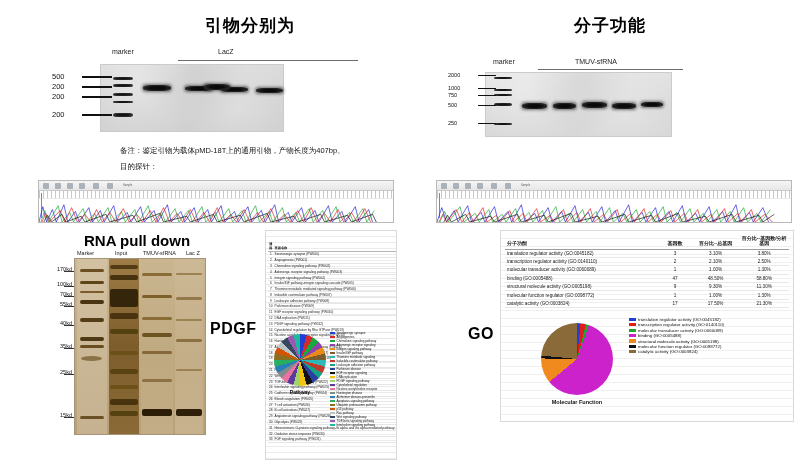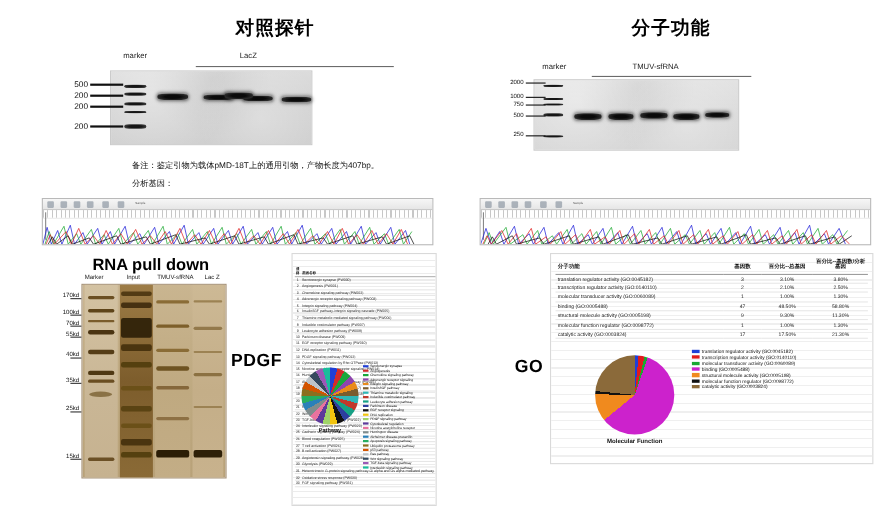--- a/index.html
+++ b/index.html
@@ -38,21 +38,21 @@
   .band{
     position:absolute;border-radius:3px;
     background:radial-gradient(ellipse at center, #0a0a0a 35%, #2a2a2a 70%, rgba(60,60,60,0) 100%);
     box-shadow:0 0 3px 1px rgba(20,20,20,.55);
   }
   .mk-band{
     position:absolute;border-radius:2px;
     background:radial-gradient(ellipse at center,#151515 40%,#3d3d3d 75%,rgba(80,80,80,0) 100%);
   }
   .ladder-label{
-    position:absolute;font-size:7.5px;color:#111;text-align:right;white-space:nowrap;
+    position:absolute;font-size:7.5px;color:#111;text-align:left;white-space:nowrap;
   }
   .ladder-tick{position:absolute;height:1.5px;background:#111;}
 
   
   .caption{
     position:absolute;font-size:7.5px;color:#111;white-space:nowrap;
   }
 
   
   .chroma{
@@ -142,21 +142,21 @@
   .legend-row{display:flex;align-items:center;margin-bottom:.4px;}
   .legend-sw{width:7px;height:3.2px;margin-right:2px;flex:none;}
   .legend-tx{font-size:4.4px;color:#111;white-space:nowrap;}
   .legend-row.k{margin-bottom:0;}
   .legend-sw.k{width:5px;height:2.2px;margin-right:1.5px;}
   .legend-tx.k{font-size:3px;}
 </style>
 </head>
 <body>
 
-<div class="abs panel-title" style="left:150px;top:14px;width:200px;">对照探针</div>
+<div class="abs panel-title" style="left:150px;top:14px;width:200px;">引物分别为</div>
 
 <div class="gel-wrap" style="left:100px;top:48px;width:280px;height:85px;">
   <div class="gel-lane-head" style="left:12px;top:0px;">marker</div>
   <div class="gel-lane-head" style="left:118px;top:0px;">LacZ</div>
   <div class="gel-underline" style="left:78px;top:12px;width:180px;"></div>
 
   <div class="gel-box" style="left:0px;top:16px;width:182px;height:66px;">
     <div class="gel-noise"></div>
 
     <div class="mk-band" style="left:12px;top:12px;width:20px;height:2.5px;"></div>
@@ -180,21 +180,21 @@
   <div class="ladder-label" style="left:-48px;top:44px;width:28px;">200</div>
   <div class="ladder-tick" style="left:-18px;top:48px;width:30px;"></div>
 
   <div class="ladder-label" style="left:-48px;top:62px;width:28px;">200</div>
   <div class="ladder-tick" style="left:-18px;top:66px;width:30px;"></div>
 </div>
 
 <div class="abs band" style="left:204px;top:84px;width:26px;height:6px;"></div>
 
 <div class="caption" style="left:120px;top:146px;">备注：鉴定引物为载体pMD-18T上的通用引物，产物长度为407bp。</div>
-<div class="caption" style="left:120px;top:162px;">分析基因：</div>
+<div class="caption" style="left:120px;top:162px;">目的探针：</div>
 
 <div class="abs panel-title" style="left:510px;top:14px;width:200px;">分子功能</div>
 
 <div class="gel-wrap" style="left:490px;top:58px;width:270px;height:80px;">
   <div class="gel-lane-head" style="left:3px;top:0px;">marker</div>
   <div class="gel-lane-head" style="left:85px;top:0px;">TMUV-sfRNA</div>
   <div class="gel-underline" style="left:48px;top:11px;width:145px;"></div>
 
   <div class="gel-box" style="left:-5px;top:14px;width:185px;height:63px;
               background:linear-gradient(180deg,#e3e3e3 0%,#dadada 50%,#d6d6d6 100%);">

